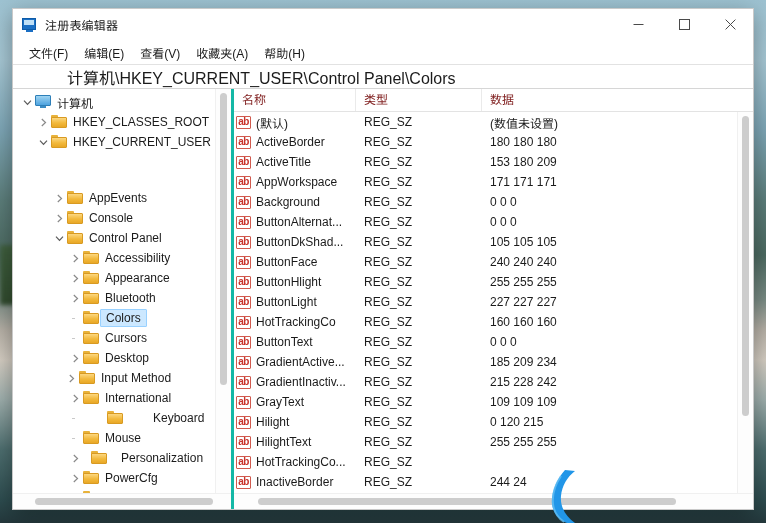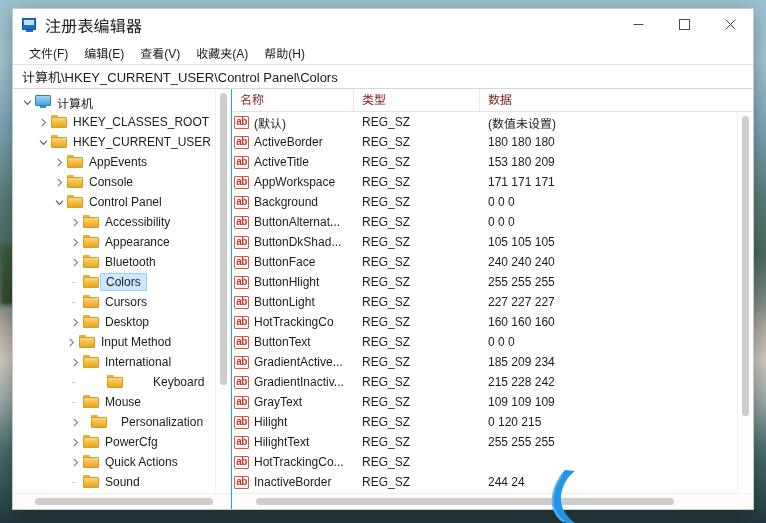--- a/index.html
+++ b/index.html
@@ -81,21 +81,21 @@
     content:"";
     position:absolute; left:1px; top:1px;
     width:10px; height:5px;
     background:#bfe0f7;
   }
   .title-icon .base{
     position:absolute; left:4px; top:13px;
     width:7px; height:2px; background:#1b6fc4;
   }
   .title-text {
-    font-size: 16px;
+    font-size: 12px;
     color: #1b1b1b;
     letter-spacing: .2px;
     white-space: nowrap;
   }
   .winbtns {
     position:absolute;
     right:0; top:0;
     height:31px;
     display:flex;
   }
@@ -131,42 +131,43 @@
     height: 23px;
     flex: 0 0 23px;
     border-top: 1px solid #e2e2e2;
     border-bottom: 1px solid #d6d6d6;
     display:flex;
     align-items:center;
     padding-left: 9px;
     background:#ffffff;
   }
   .addressbar .path {
-    font-size: 13px;
+    font-size: 16px;
     color: #1b1b1b;
     white-space: nowrap;
+    margin-left: 45px;
   }
 
   
   .content {
     flex: 1 1 auto;
     display:flex;
     min-height: 0;
     background:#ffffff;
   }
 
   
   .treepane {
     width: 218px;
     flex: 0 0 218px;
     position: relative;
     display:flex;
     flex-direction: column;
     background:#ffffff;
-    border-right: 1px solid #14b8a6;
+    border-right: 3px solid #14b8a6;
   }
   .treescroll {
     flex: 1 1 auto;
     position: relative;
     overflow: hidden;
   }
   .treelist {
     padding-top: 3px;
   }
   .node {
@@ -427,21 +428,21 @@
                 <svg width="9" height="9" viewBox="0 0 9 9">
                   <path d="M1 2.6 L4.5 6.3 L8 2.6" fill="none" stroke="#5a5a5a" stroke-width="1.2"></path>
                 </svg>
               </span>
               <span class="folder">
                 <span class="tab"></span>
                 <span class="body"></span>
               </span>
               <span class="label">HKEY_CURRENT_USER</span>
             </div>
-            <div class="node" style="padding-left: 38px;">
+            <div class="node" style="padding-left: 38px; margin-top: 36px;">
               <span class="twisty">
                 <svg width="9" height="9" viewBox="0 0 9 9">
                   <path d="M2.8 1 L6.5 4.5 L2.8 8" fill="none" stroke="#8a8a8a" stroke-width="1.2"></path>
                 </svg>
               </span>
               <span class="folder">
                 <span class="tab"></span>
                 <span class="body"></span>
               </span>
               <span class="label">AppEvents</span>

